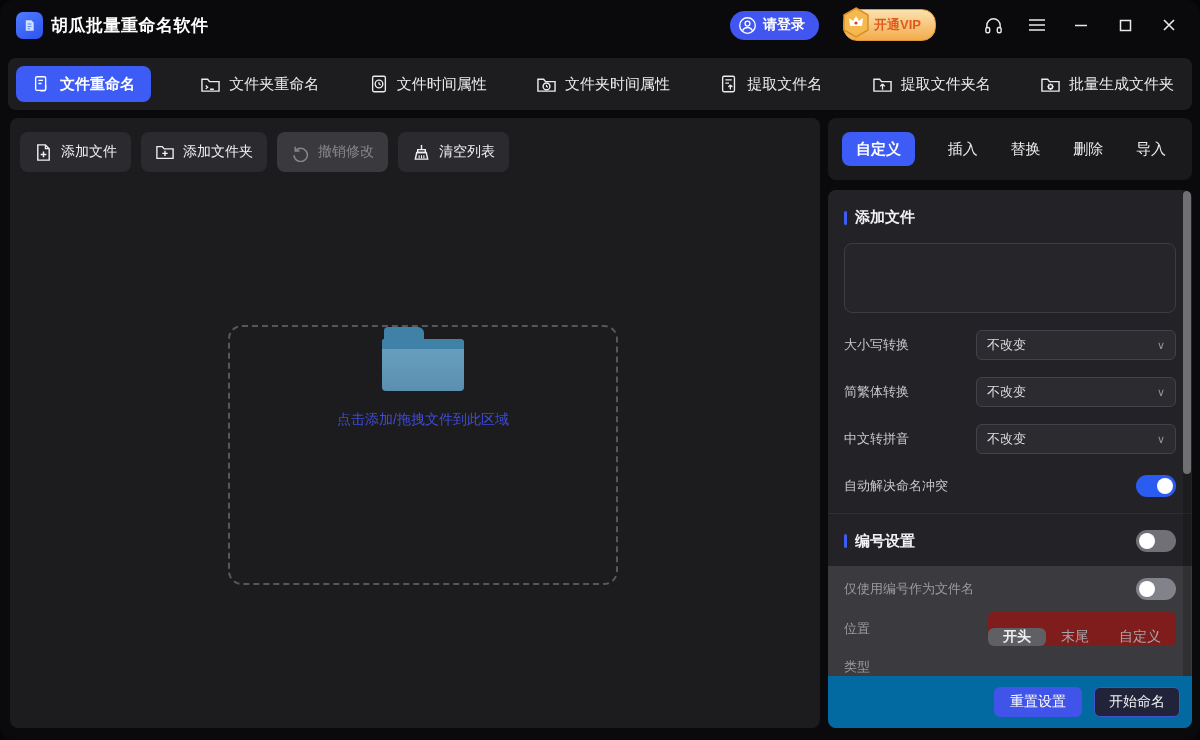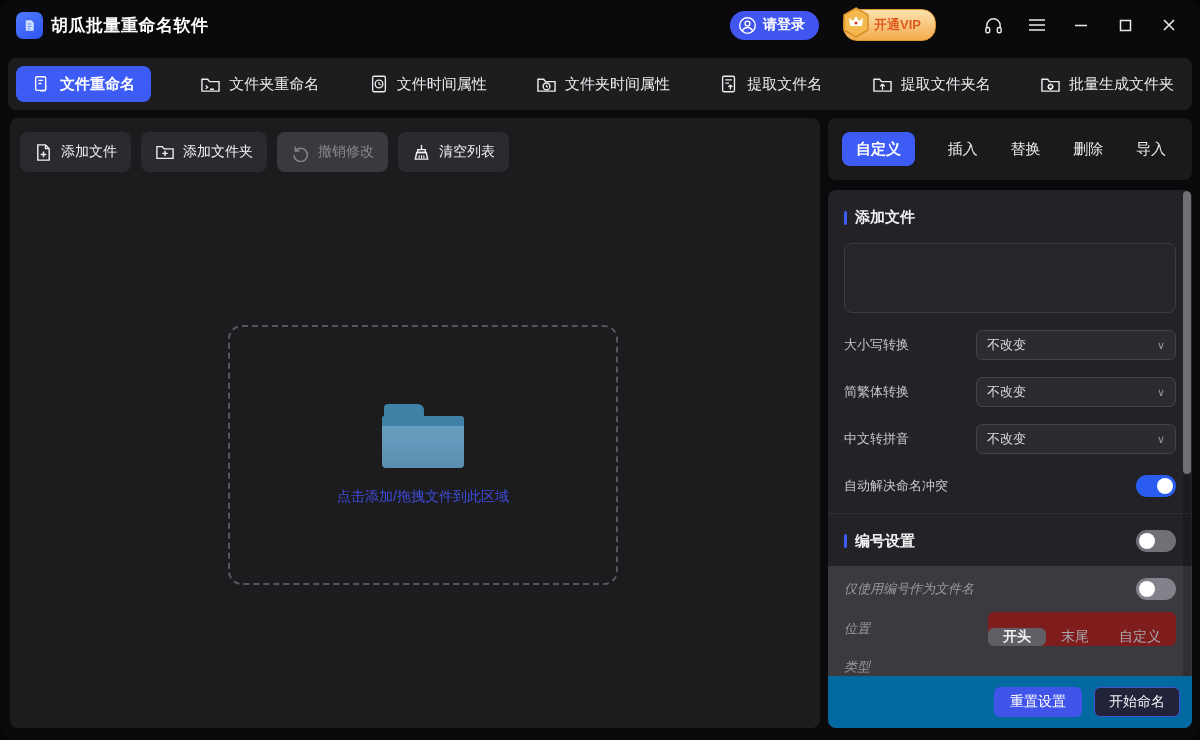--- a/index.html
+++ b/index.html
@@ -27,21 +27,21 @@
   .nav-tab { display:flex; align-items:center; gap:8px; font-size:15px; color:#ececee; cursor:pointer; white-space:nowrap; }
   .nav-tab.active { background:#3d5bf5; border-radius:8px; height:36px; padding:0 16px; font-weight:bold; color:#fff; }
   .nav-tab svg { flex:none; display:block; }
 
   
   .left-panel { position:absolute; left:10px; top:118px; width:810px; height:610px; background:#1c1c1f; border-radius:8px; }
   .file-toolbar { display:flex; gap:10px; padding:14px 10px; }
   .tool-btn { height:40px; border-radius:8px; background:#2b2b2f; display:flex; align-items:center; gap:8px; padding:0 14px; font-size:14px; color:#f0f0f2; cursor:pointer; }
   .tool-btn.disabled { background:#3a3a3e; color:#86868b; cursor:default; }
 
-  .dropzone { position:absolute; left:218px; top:207px; width:390px; height:260px; border:2px dashed #56565c; border-radius:14px; display:flex; flex-direction:column; align-items:center; justify-content:center; gap:20px; cursor:pointer; }
+  .dropzone { position:absolute; left:218px; top:207px; width:390px; height:260px; border:2px dashed #56565c; border-radius:14px; display:flex; flex-direction:column; align-items:center; gap:20px; cursor:pointer; }
   .folder-art { position:relative; width:82px; height:64px; }
   .folder-art .ftab  { position:absolute; left:2px; top:0; width:40px; height:16px; background:#3f81a7; border-radius:4px 6px 0 0; }
   .folder-art .fbody { position:absolute; left:0; bottom:0; width:82px; height:52px; background:linear-gradient(180deg,#6aa2c2,#5b8fb1); border-radius:3px 4px 4px 4px; }
   .folder-art .fbody::before { content:""; position:absolute; left:0; top:0; right:0; height:10px; background:#3f81a7; border-radius:3px 4px 0 0; }
   .dz-hint { font-size:14px; color:#3f4cd9; }
 
   
   .rp-tabs { position:absolute; left:828px; top:118px; width:364px; height:62px; background:#1a1a1d; border-radius:8px; display:flex; align-items:center; justify-content:space-between; padding:0 26px 0 14px; }
   .rp-tab { font-size:15px; color:#ececee; cursor:pointer; }
   .rp-tab.active { background:#3d5bf5; border-radius:8px; height:34px; display:flex; align-items:center; padding:0 14px; font-weight:bold; color:#fff; }
@@ -66,21 +66,21 @@
   .toggle .knob { position:absolute; top:3px; width:16px; height:16px; border-radius:50%; background:#fff; }
   .toggle.on { background:#2b5cf0; } .toggle.on .knob { right:3px; }
   .toggle.off { background:#707076; } .toggle.off .knob { left:3px; }
 
   .numbering-head { display:flex; align-items:center; justify-content:space-between; padding:16px 16px 0; margin-top:16px; border-top:1px solid #2e2e33; }
   .numbering-head .left { display:flex; align-items:center; gap:8px; }
 
   .disabled-block { margin-top:14px; background:#3b3b3f; padding:12px 16px 0; height:200px; }
   .dis-row { display:flex; align-items:center; justify-content:space-between; }
   .dis-row + .dis-row { margin-top:12px; }
-  .dis-label { font-size:13px; color:#9b9b9f;font-style:italic; }
+  .dis-label { font-size:13px; color:#9b9b9f; }
   .toggle.dis-off { background:#82828a; }
   .segmented { display:flex; background:#7f1d1d; border-radius:6px; height:34px; align-items:flex-end; }
   .seg { display:flex; align-items:center; padding:0 15px; font-size:14px; color:#a6a6aa; border-radius:6px; cursor:default; }
   .seg.sel { background:#5f5f64; color:#eeeeef; font-weight:bold; }
 
   .settings-footer { height:52px; background:#0369a1; display:flex; align-items:center; justify-content:flex-end; gap:12px; padding:0 12px; }
   .btn-reset { height:30px; border-radius:6px; background:#4154ea; color:#fff; font-size:14px; display:flex; align-items:center; padding:0 16px; cursor:pointer; }
   .btn-start { height:30px; border-radius:6px; background:#20233a; border:1px solid #4154d0; color:#f2f2f4; font-size:14px; display:flex; align-items:center; padding:0 14px; cursor:pointer; }
 
   .v-scrollbar { position:absolute; right:1px; top:0; width:8px; height:486px; background:rgba(0,0,0,0.18); }

